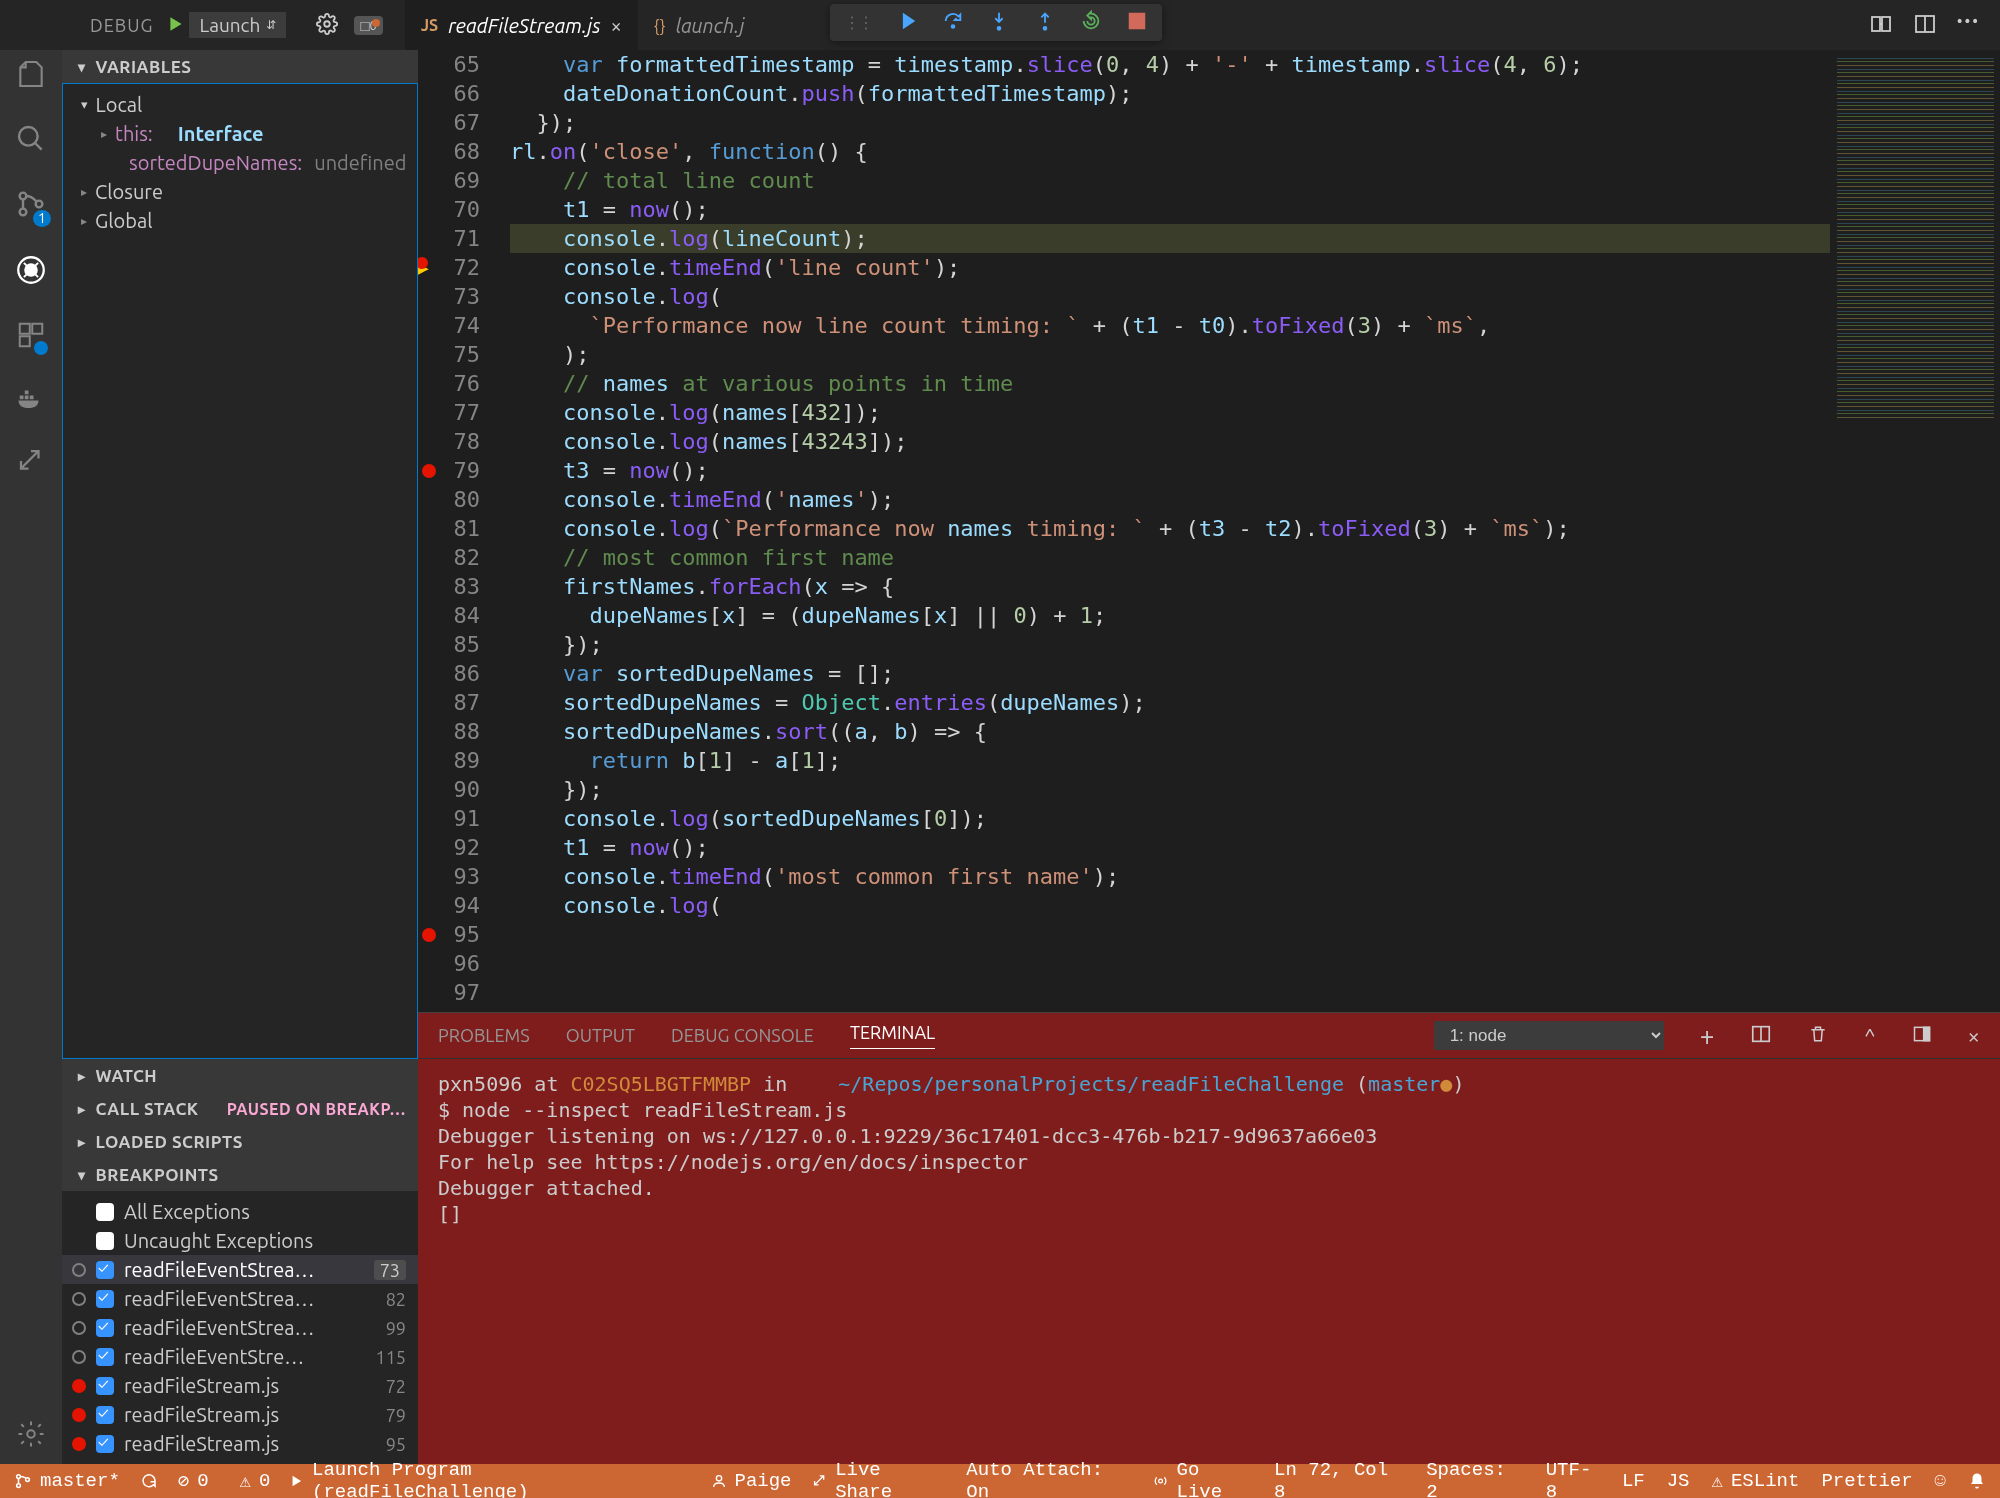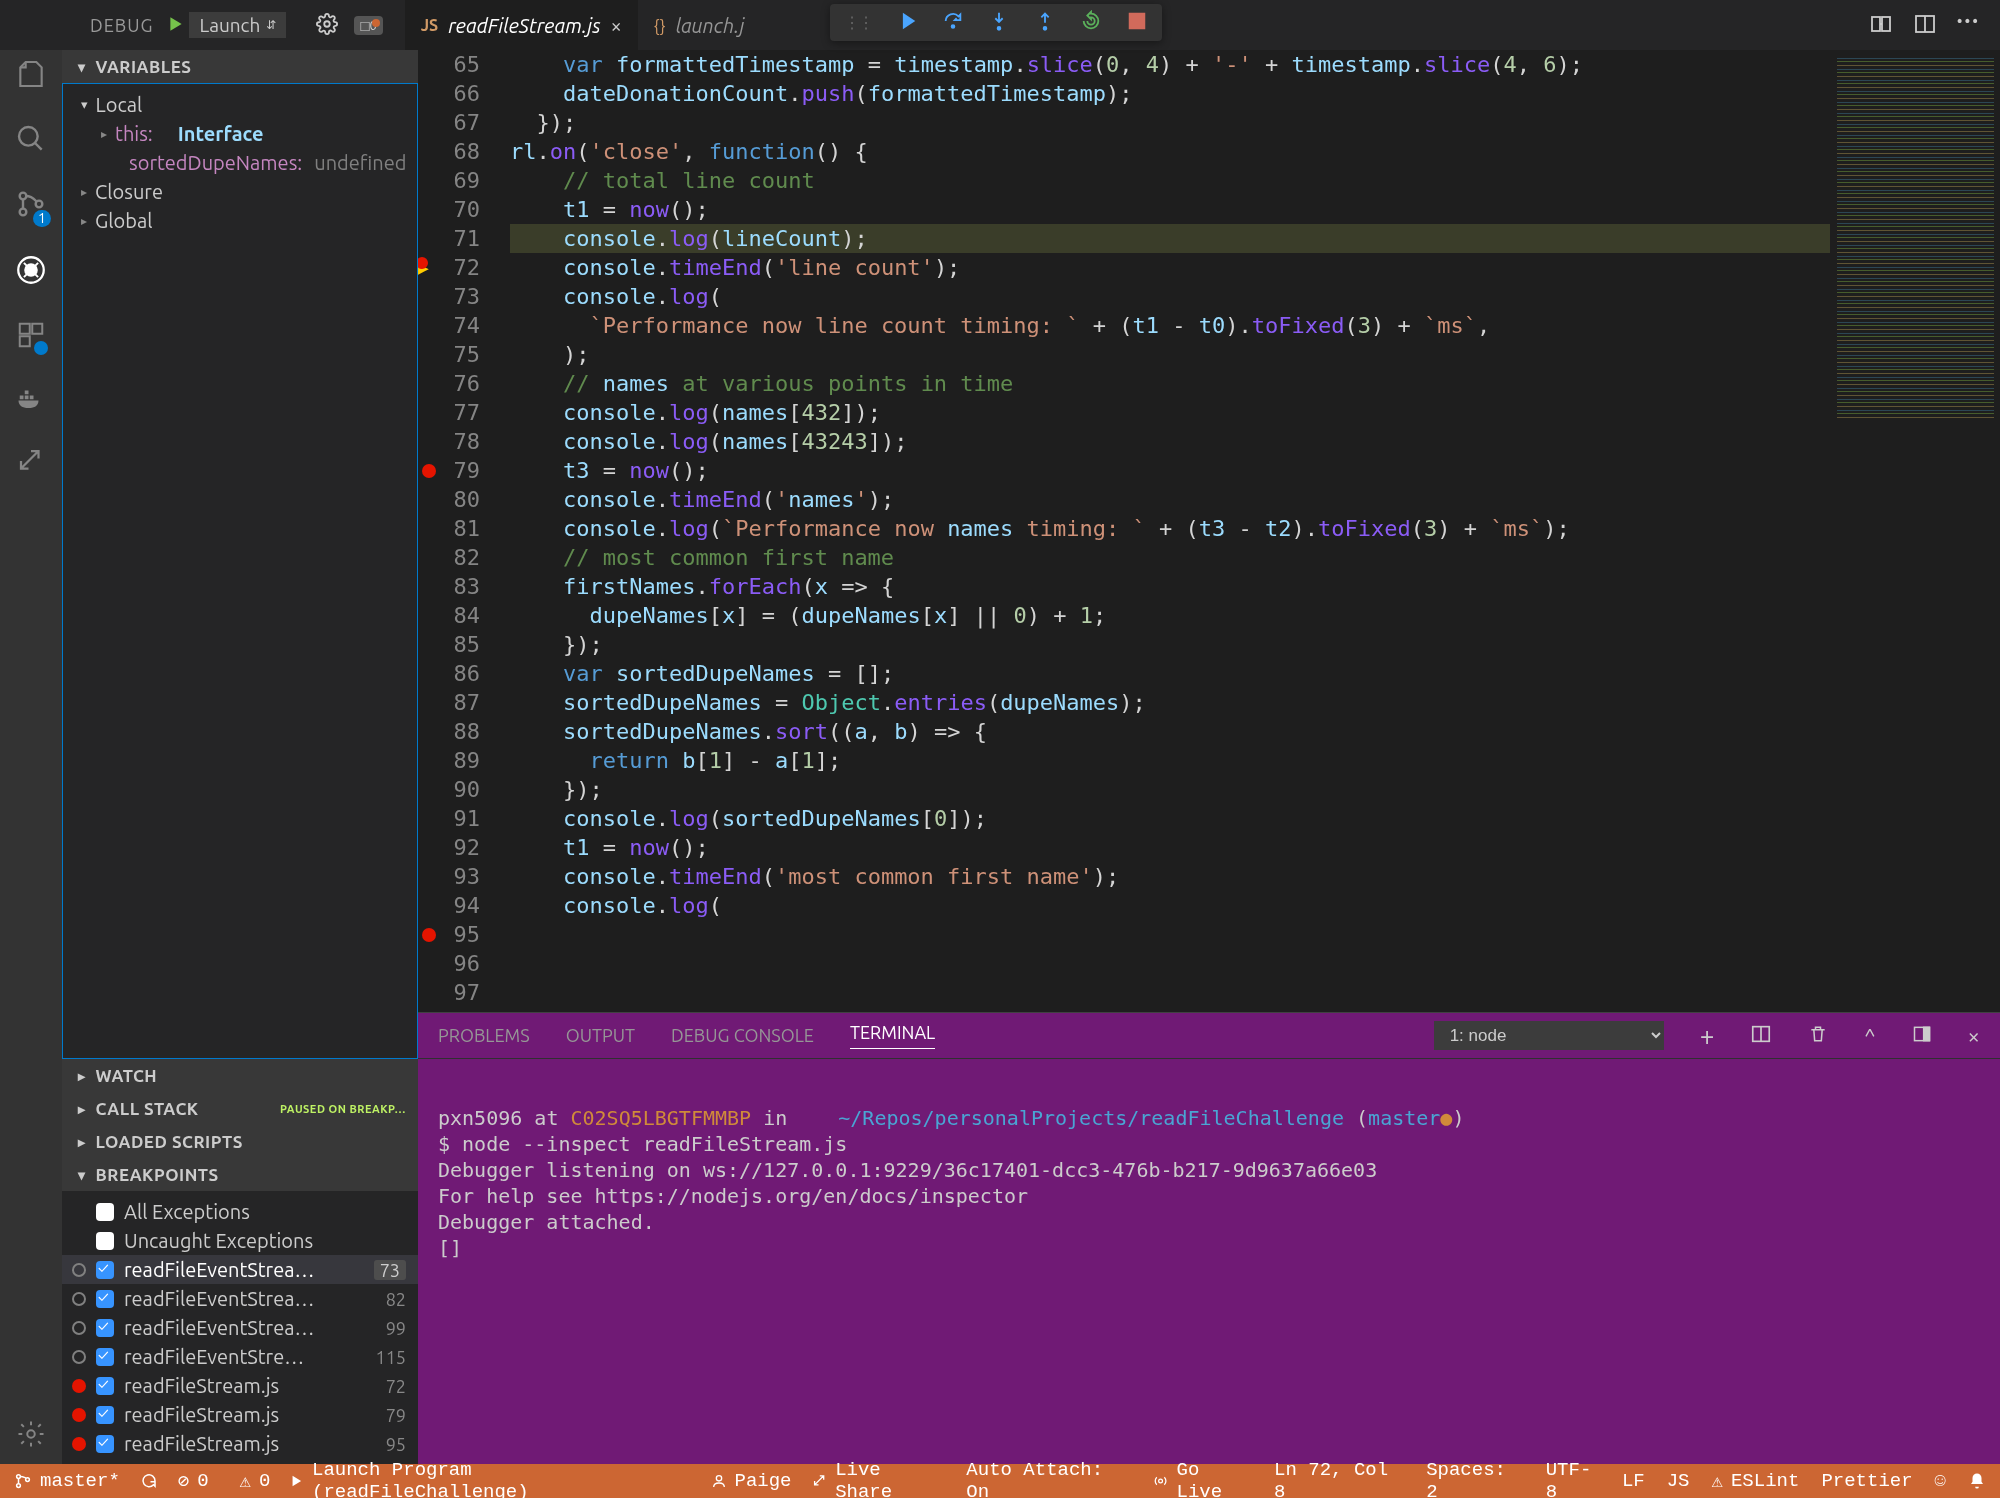--- a/index.html
+++ b/index.html
@@ -36,21 +36,21 @@
 .activitybar .act { color: #858585; position:relative; }
 .activitybar .act.active { color: #fff; }
 .activitybar .badge-num { position:absolute; bottom:-4px; right:-4px; background:#007acc; color:#fff; border-radius:10px; font-size:14px; padding:0 5px; line-height:17px;}
 .activitybar .badge-dot { position:absolute; bottom:-2px; right:-2px; background:#007acc; width:14px; height:14px; border-radius:50%; }
 .activitybar .settings { position:absolute; bottom:12px; }
 
 
 .sidebar { width: 356px; background: #252526; display: flex; flex-direction: column; font-size: 19px; }
 .section-header { background: #383838; color: #ccc; font-size: 17px; font-weight: bold; letter-spacing: .5px; padding: 7px 12px 7px 16px; display:flex; align-items:center; gap:10px; text-transform: uppercase;}
 .section-header .chev { font-size: 14px; }
-.section-header .status { margin-left:auto; font-size:11px; font-weight:bold; color:#bef264; letter-spacing:.5px;}
+.section-header .status { margin-left:auto; font-size:16px; font-weight:bold; color:#f9a8d4; letter-spacing:.5px;}
 .variables-body { border: 1px solid #007acc; flex: 1 1 auto; padding: 6px 0; overflow:hidden;}
 .vartree { color:#ccc; font-size:20px; }
 .vartree .row { padding: 3px 0 3px 18px; display:flex; align-items:center; gap:8px;}
 .vartree .row.l2{ padding-left: 38px;}
 .vartree .row.l3{ padding-left: 66px;}
 .vartree .kw{ color:#c586c0;}
 .vartree .val{ color:#9cdcfe;}
 .vartree .undef{ color:#808080;}
 .bp-body { padding: 6px 0; }
 .bp-row { display: flex; align-items: center; padding: 3px 12px 3px 10px; gap: 10px; font-size:20px; color:#ccc;}
@@ -84,21 +84,21 @@
 .c3{color:#8b5cf6;} 
 .c4{color:#ce9178;} 
 .c5{color:#b5cea8;} 
 .c6{color:#608b4e;} 
 .c9{color:#4ec9b0;} 
 
 .minimap { width: 170px; background:#1e1e1e; position:relative; border-left:1px solid #1e1e1e;}
 .minimap .mm{ position:absolute; top:8px; left:6px; right:6px; height:360px; opacity:.5; background-image: repeating-linear-gradient(#3a6f8a 0 1px, transparent 1px 3px, #6f9a3a 3px 4px, transparent 4px 7px, #a08a4a 7px 8px, transparent 8px 11px);}
 
 
-.panel { height: 464px; border-top: 1px solid #414141; display: flex; flex-direction: column; background:#701a75;gap:34px;}
+.panel { height: 464px; border-top: 1px solid #414141; display: flex; flex-direction: column; background:#7f1d1d;}
 .panel-tabs { display: flex; align-items:center; padding: 8px 20px; gap: 36px; font-size: 18px; color: #969696; border-bottom:1px solid #303030; }
 .panel-tabs .pt.active { color: #fff; border-bottom:1px solid #fff; padding-bottom:6px;}
 .panel-tabs .spacer{ flex:1 1 auto;}
 .panel-tabs select{ background:#3c3c3c; color:#ccc; border:none; font-size:17px; padding:4px 40px 4px 12px; min-width:230px;}
 .panel-tabs .picon{ color:#ccc; }
 .terminal { flex:1 1 auto; padding: 12px 20px; font-family: "SF Mono", Menlo, Consolas, monospace; font-size: 20px; line-height:26px; color:#ccc; white-space:pre;}
 .terminal .host{color:#d08a3a;}
 .terminal .path{color:#4aa5d4;margin-left:39px;}
 .terminal .branch{color:#4aa5d4;}
 

